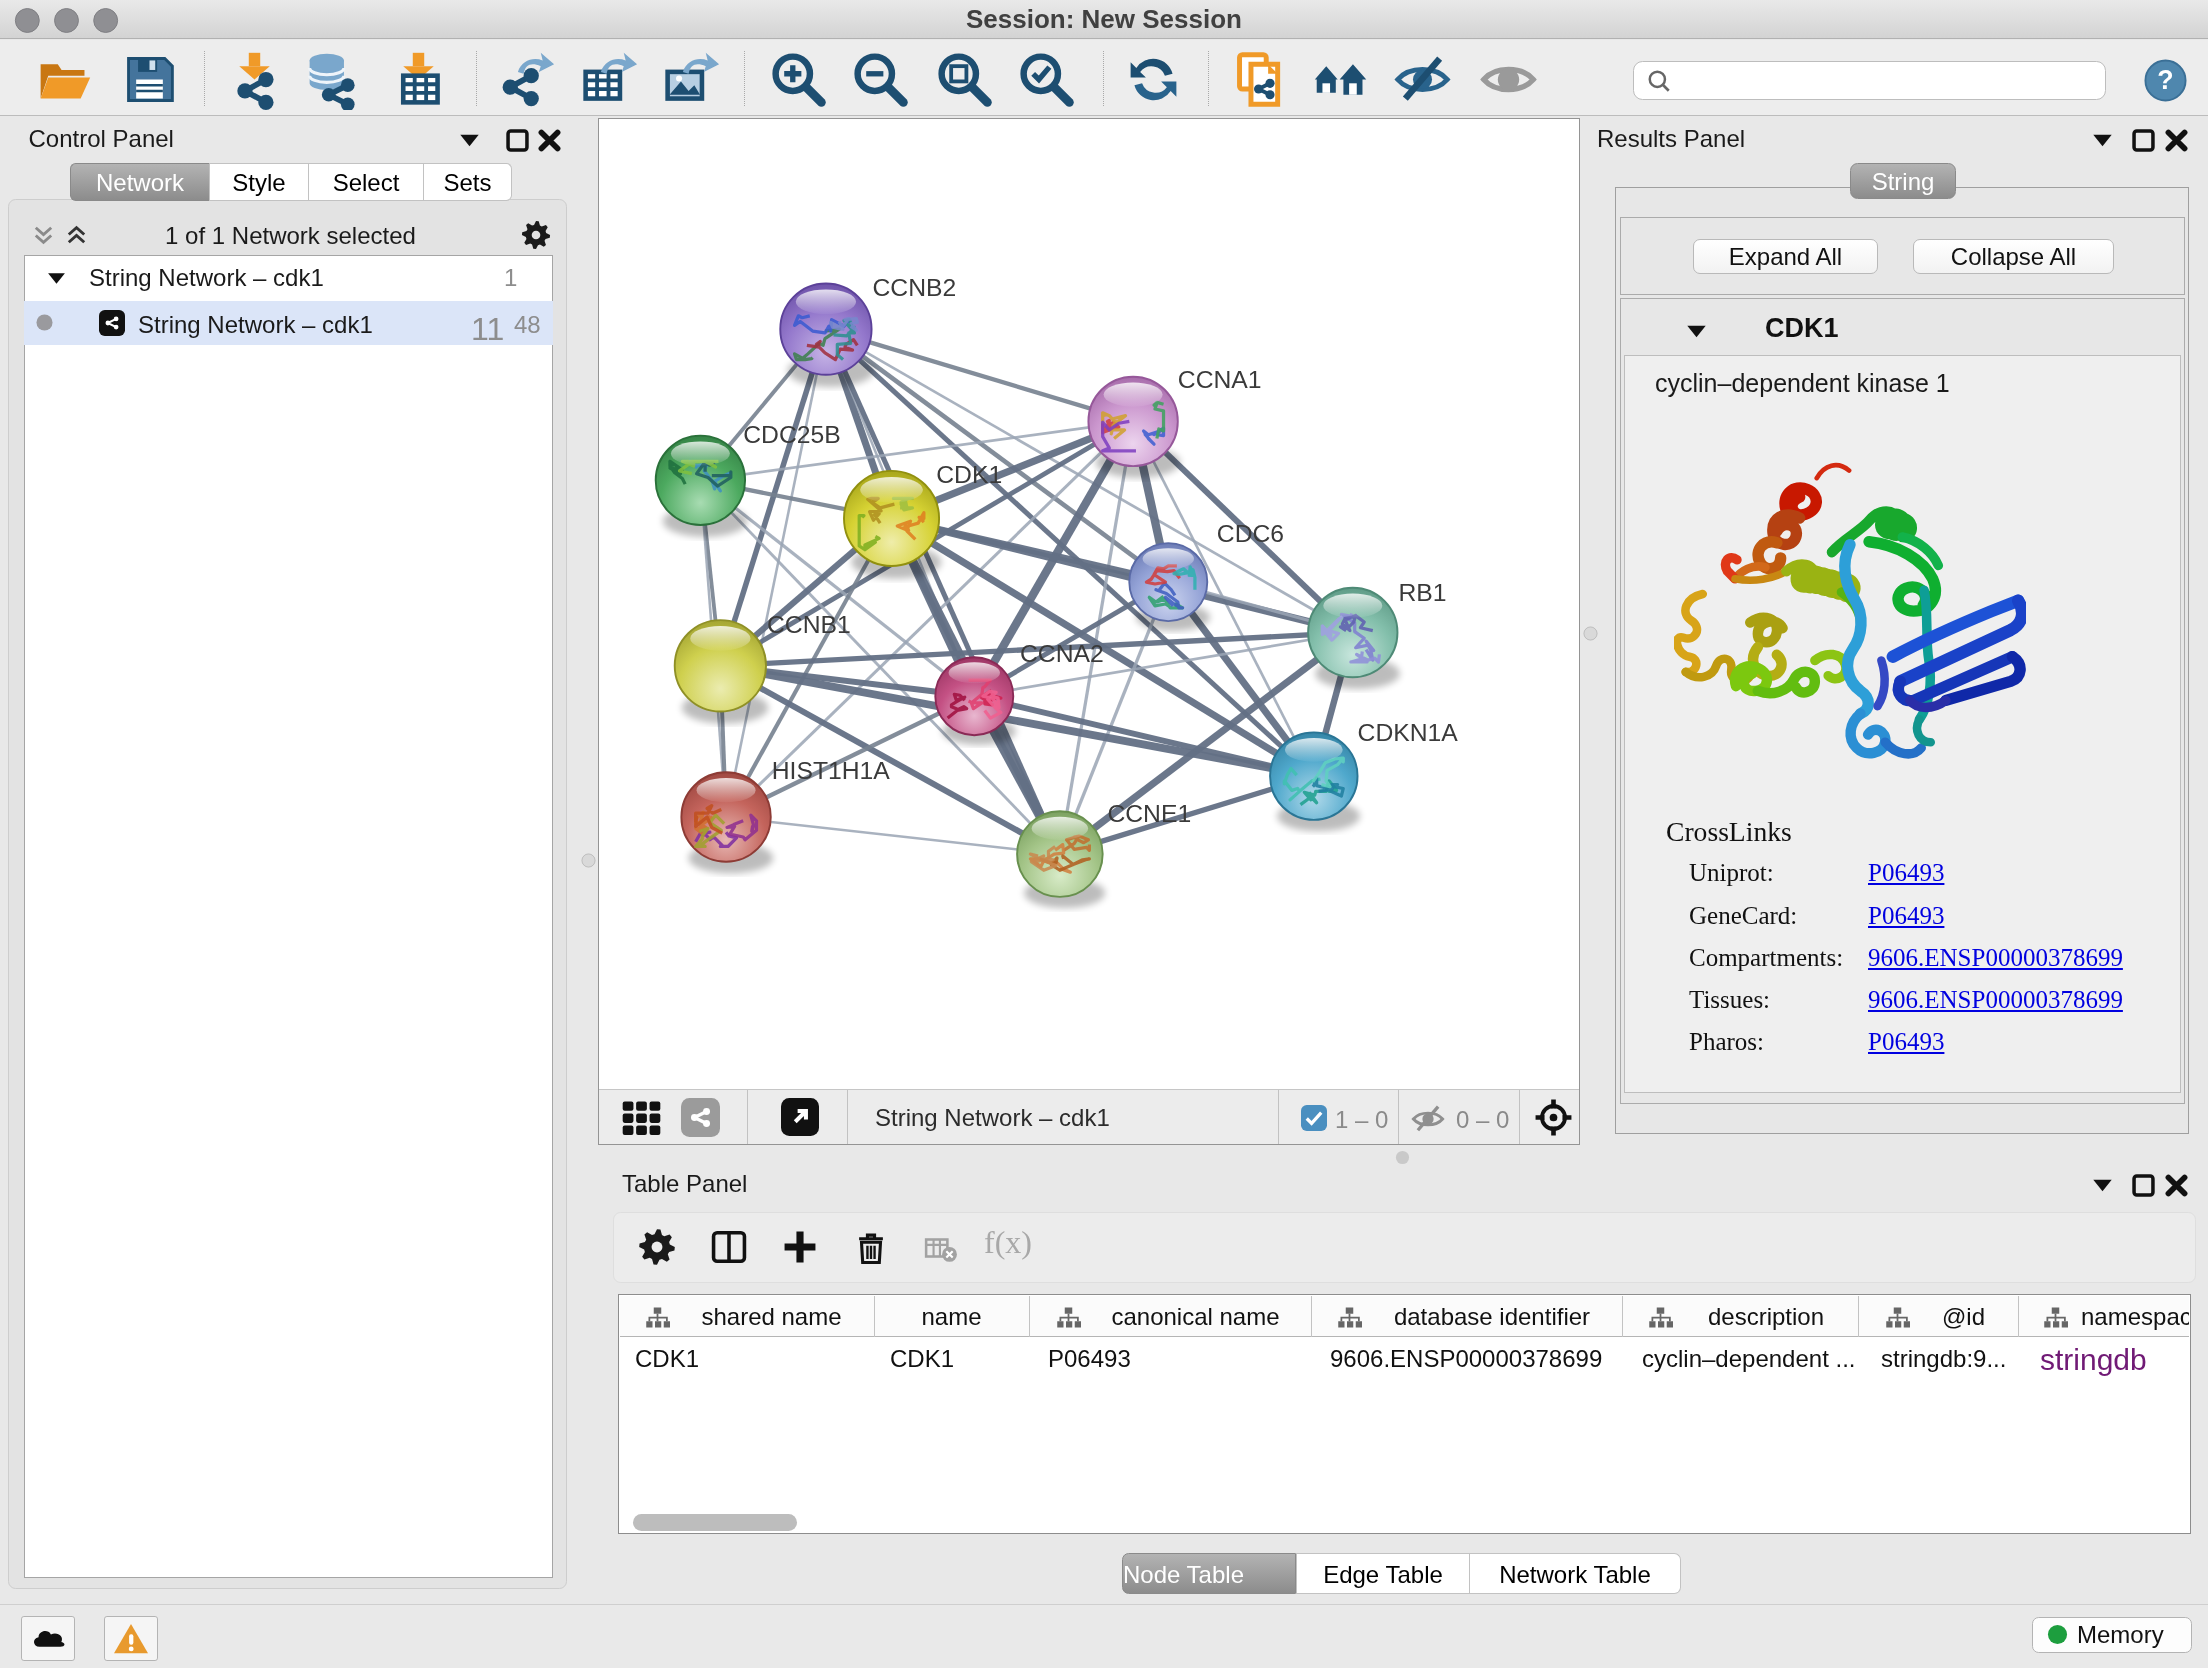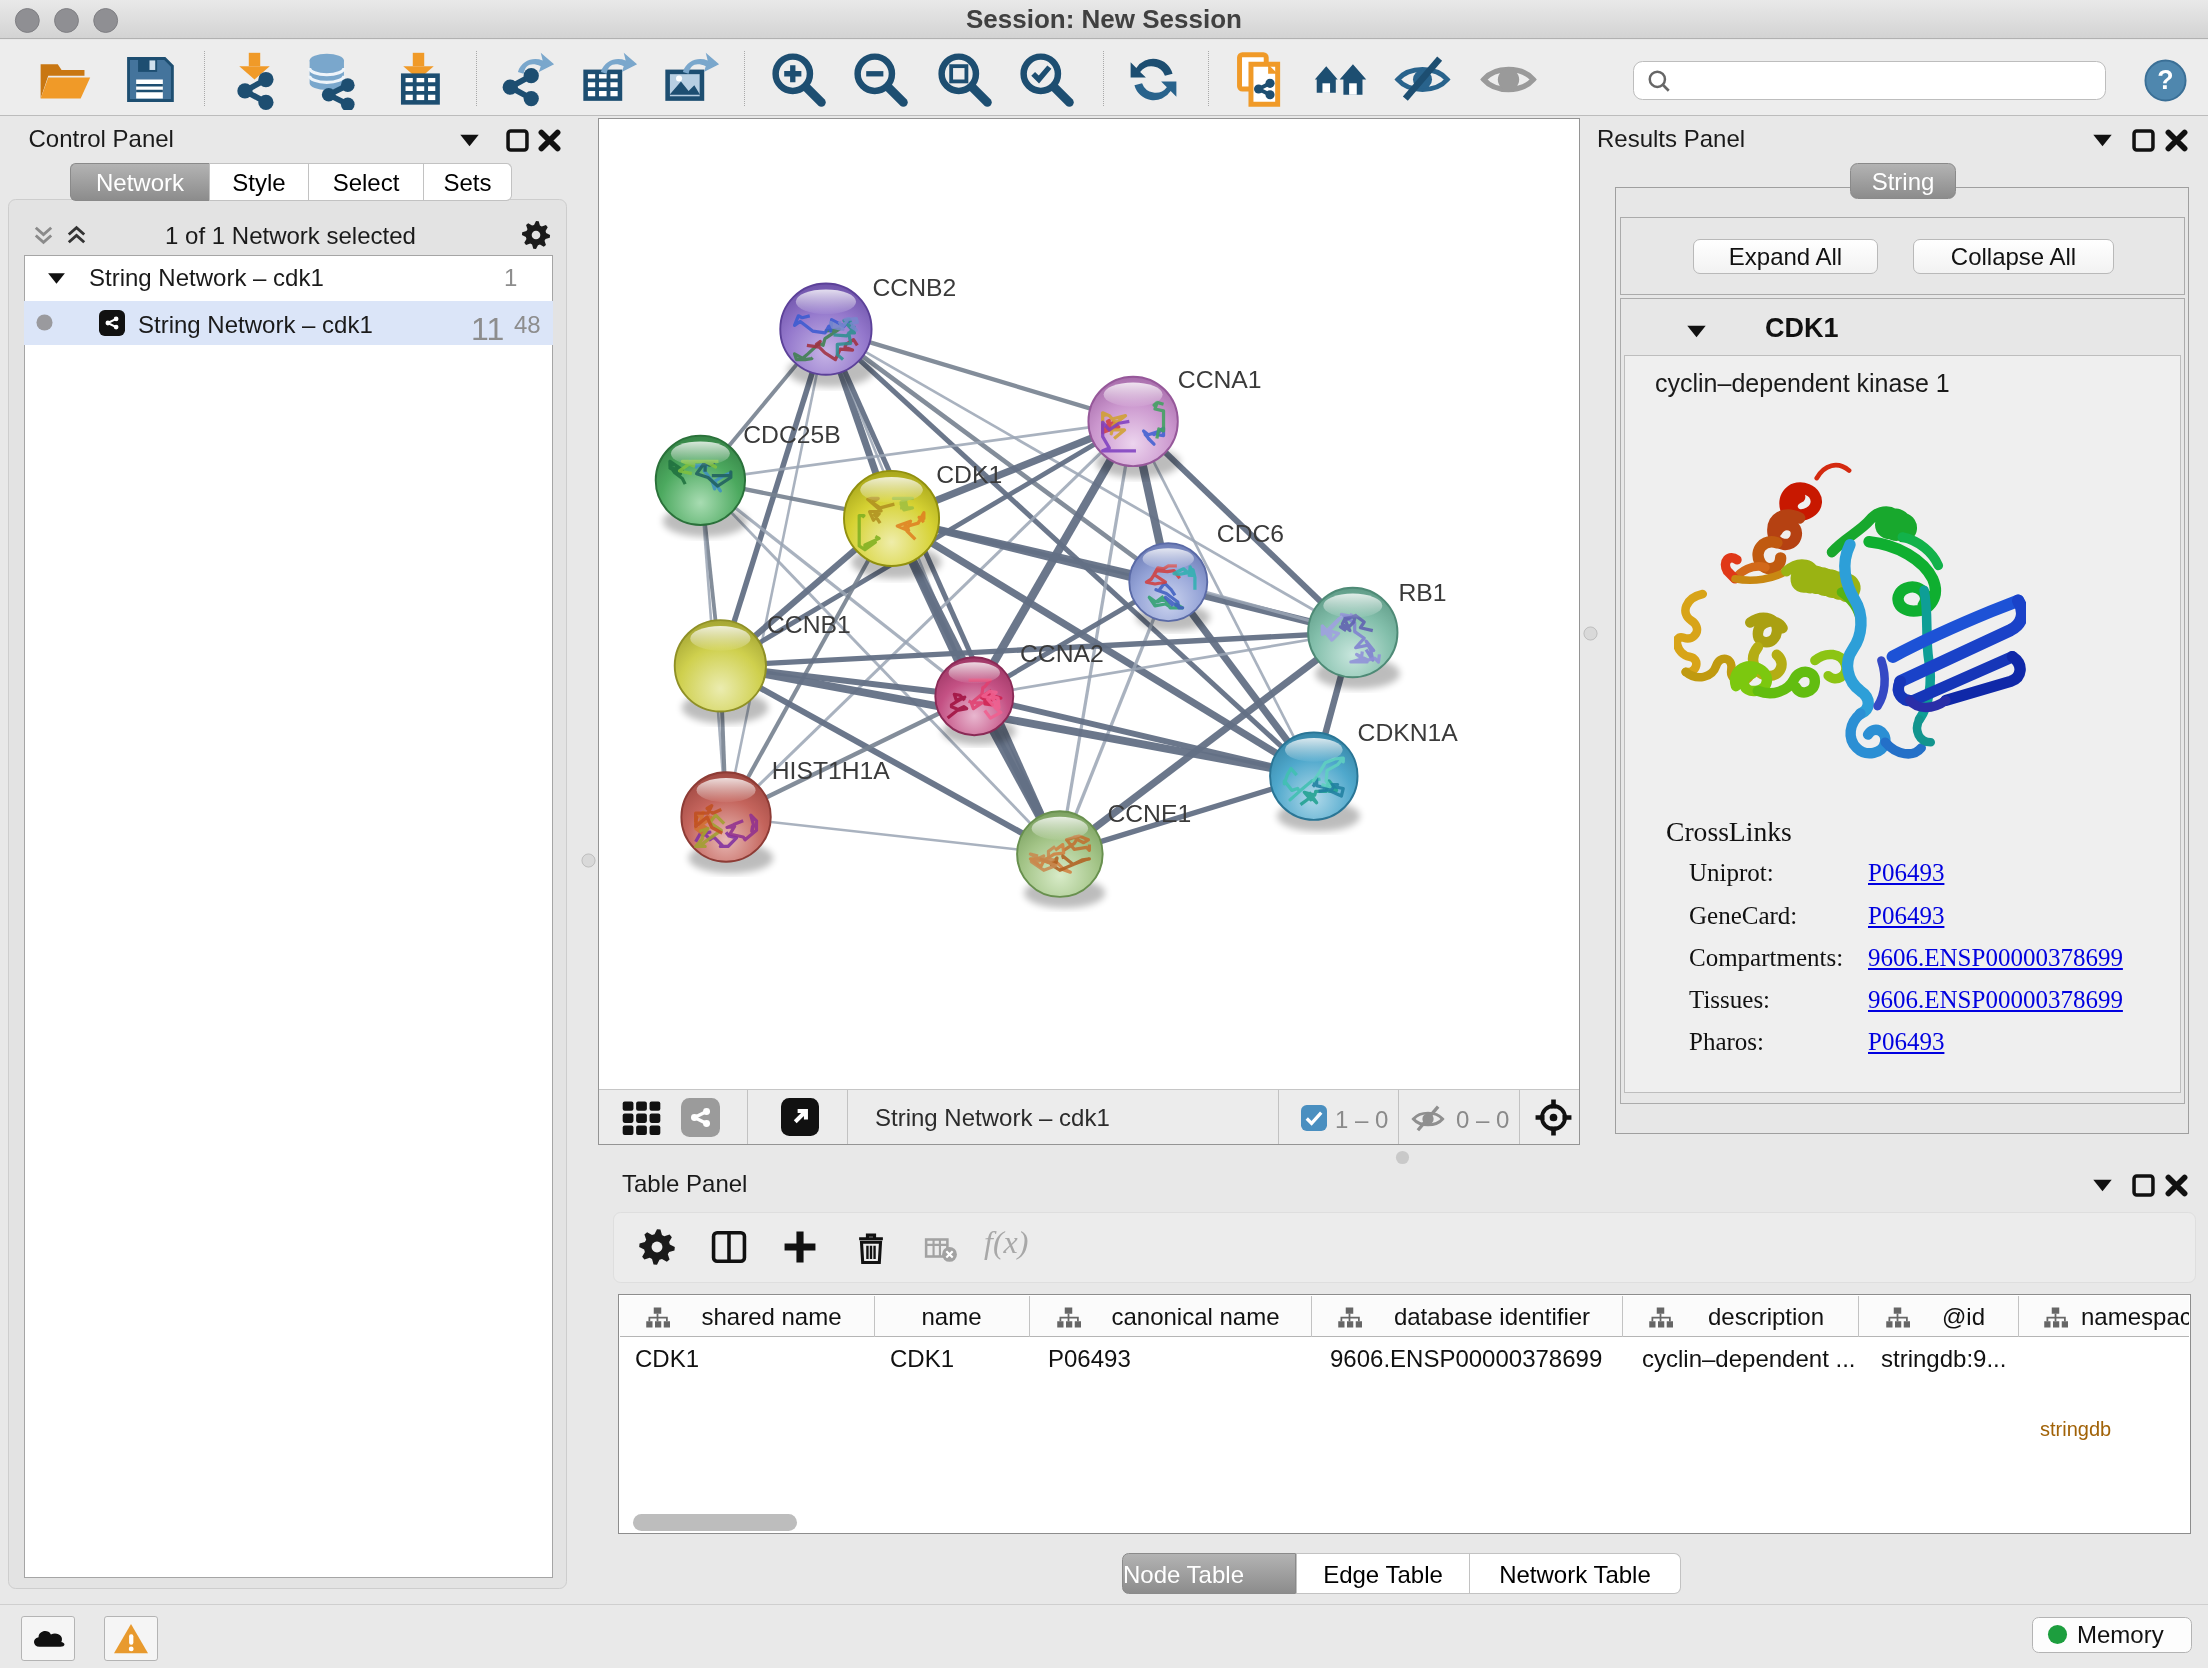--- a/index.html
+++ b/index.html
@@ -540,21 +540,21 @@
     <path d="M6 9 L26 9 M13 9 L13 6 L19 6 L19 9" stroke="#111" stroke-width="2.6" fill="none"></path>
     <path d="M8 12 L24 12 L23 29 L9 29 Z" fill="none" stroke="#111" stroke-width="2.6"></path>
     <path d="M13 15 L13 26 M16 15 L16 26 M19 15 L19 26" stroke="#111" stroke-width="2"></path>
   </svg>
 <svg class="abs" style="left:924px;top:1231px" width="34" height="34" viewBox="0 0 32 32">
     <rect x="2" y="8" width="20" height="16" fill="none" stroke="#a2a2a2" stroke-width="2.4"></rect>
     <path d="M2 13 L22 13 M9 8 L9 24 M15 8 L15 24" stroke="#a2a2a2" stroke-width="2"></path>
     <circle cx="24" cy="22" r="7" fill="#a2a2a2"></circle>
     <path d="M21 19 L27 25 M27 19 L21 25" stroke="#fff" stroke-width="2"></path>
   </svg>
-<div class="abs" style="left:984px;top:1224px;font-size:32px;color:#a8a8a8;font-family:'Liberation Serif',serif;font-style:italic">f(x)</div>
+<div class="abs" style="left:984px;top:1224px;font-size:32px;color:#a8a8a8;font-family:'Liberation Serif',serif;">f(x)</div>
 <div class="abs" style="left:618px;top:1294px;width:1573px;height:240px;background:#fff;border:1.9px solid #8d8d8d"></div>
 <div class="abs" style="left:620px;top:1296px;width:1569px;height:41px;background:#fbfbfb;border-bottom:1px solid #b5b5b5"></div>
 <svg style="position:absolute;left:645px;top:1305px" width="25" height="25" viewBox="0 0 20 20">
     <rect x="7" y="2" width="6" height="5" fill="#666"></rect>
     <rect x="1" y="13" width="5" height="5" fill="#666"></rect>
     <rect x="8" y="13" width="5" height="5" fill="#666"></rect>
     <rect x="15" y="13" width="5" height="5" fill="#666"></rect>
     <path d="M10 7 L10 10 M3.5 13 L3.5 10 L17.5 10 L17.5 13 M10 10 L10 13" stroke="#666" stroke-width="1.4" fill="none"></path>
   </svg>
 <div class="abs" style="left:677px;top:1303px;width:189px;text-align:center;font-size:24px;color:#111;white-space:nowrap;overflow:hidden">shared name</div>
@@ -604,21 +604,21 @@
     <rect x="15" y="13" width="5" height="5" fill="#666"></rect>
     <path d="M10 7 L10 10 M3.5 13 L3.5 10 L17.5 10 L17.5 13 M10 10 L10 13" stroke="#666" stroke-width="1.4" fill="none"></path>
   </svg>
 <div class="abs" style="left:2081px;top:1303px;width:108px;font-size:24px;color:#111;white-space:nowrap;overflow:hidden">namespace</div>
 <div class="abs" style="left:635px;top:1345px;font-size:24px;color:#111;white-space:nowrap">CDK1</div>
 <div class="abs" style="left:890px;top:1345px;font-size:24px;color:#111;white-space:nowrap">CDK1</div>
 <div class="abs" style="left:1048px;top:1345px;font-size:24px;color:#111;white-space:nowrap">P06493</div>
 <div class="abs" style="left:1330px;top:1345px;font-size:24px;color:#111;white-space:nowrap">9606.ENSP00000378699</div>
 <div class="abs" style="left:1642px;top:1345px;font-size:24px;color:#111;white-space:nowrap">cyclin–dependent ...</div>
 <div class="abs" style="left:1881px;top:1345px;font-size:24px;color:#111;white-space:nowrap">stringdb:9...</div>
-<div class="abs" style="left:2040px;top:1418px;font-size:20px;color:#a16207;white-space:nowrap">stringdb</div>
+<div class="abs" style="left:2040px;top:1343px;font-size:30px;color:#701a75;white-space:nowrap">stringdb</div>
 
 <div class="abs" style="left:633px;top:1514px;width:164px;height:17px;background:#bdbdbd;border-radius:8.6px"></div>
 <div class="abs graybtn" style="left:1122px;top:1553px;width:174px;height:41px;line-height:41px;text-align:left;font-size:24px;border-radius:6.7px 0 0 6.7px">Node Table</div>
 <div class="abs" style="left:1296px;top:1553px;width:174px;height:41px;line-height:41px;text-align:center;font-size:24px;background:#fff;border:1px solid #c2c2c2">Edge Table</div>
 <div class="abs" style="left:1470px;top:1553px;width:211px;height:41px;line-height:41px;text-align:center;font-size:24px;background:#fff;border:1px solid #c2c2c2;border-left:none;border-radius:0 6.7px 6.7px 0">Network Table</div>
 
 <div class="abs" style="left:0;top:1604px;width:2208px;height:65px;background:#e9e9e9;border-top:1px solid #cfcfcf"></div>
 <div class="abs" style="left:21px;top:1616px;width:54px;height:45px;background:#f5f5f5;border:1px solid #b4b4b4;border-radius:2.9px"></div>
 <svg class="abs" style="left:29.5px;top:1624px" width="38" height="28.5" viewBox="0 0 40 30">
     <path d="M10 24 C3 24 2 15 9 14 C9 7 19 5 22 11 C29 8 36 13 33 19 C38 20 37 24 32 24 Z" fill="#111"></path>

